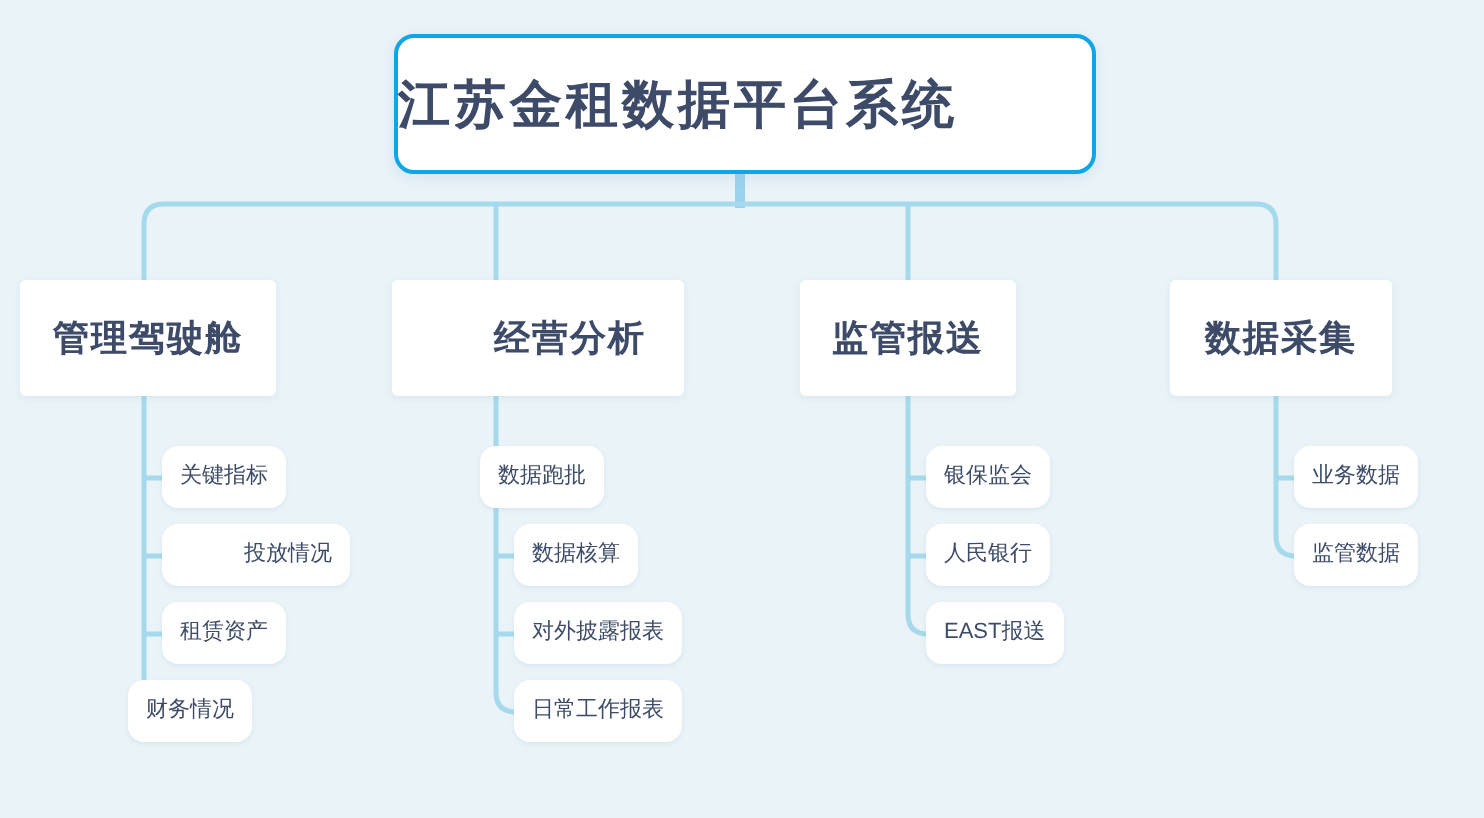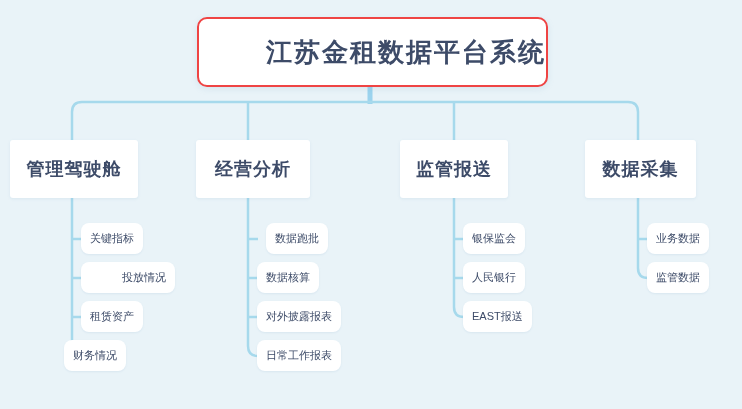--- a/index.html
+++ b/index.html
@@ -7,22 +7,22 @@
     position:relative; width:742px; height:409px;
     background:#e9f3f8; overflow:hidden;
     font-family:"Liberation Sans", sans-serif;
   }
   svg.connectors { position:absolute; left:0; top:0; }
   .edge  { stroke:#a6d9ec; stroke-width:2.5; fill:none; }
   .stub  { stroke:#9bd3ee; stroke-width:5;  fill:none; }
   .root-node {
     position:absolute; left:197px; top:17px; width:351px; height:70px;
     box-sizing:border-box; background:#ffffff;
-    border:2px solid #ef4444; border-radius:10px;
-    display:flex; align-items:center; justify-content:flex-end;
+    border:2px solid #0ea5e9; border-radius:10px;
+    display:flex; align-items:center; justify-content:flex-start;
     font-size:26px; font-weight:bold; color:#3d4b68; letter-spacing:2px;
     box-shadow:0 2px 6px rgba(130,170,200,.18);
   }
   .branch {
     position:absolute; top:140px; height:58px;
     background:#ffffff; border-radius:3px;
     display:flex; align-items:center; justify-content:center;
     font-size:18px; font-weight:bold; color:#3d4b68; letter-spacing:1px;
     box-shadow:0 1px 3px rgba(130,170,200,.15);
   }
@@ -62,30 +62,30 @@
 
     <path class="edge" d="M638 182 L638 268 Q638 278 648 278"></path>
     <path class="edge" d="M638 239 L648 239"></path>
   </svg>
 
   <div class="root-node">
     <span>江苏金租数据平台系统</span>
   </div>
 
   <div class="branch" style="left:10px;  width:128px;">管理驾驶舱</div>
-  <div class="branch" style="left:196px; width:114px;">经营分析</div>
+  <div class="branch" style="left:196px; width:114px;padding-left:32px;">经营分析</div>
   <div class="branch" style="left:400px; width:108px;">监管报送</div>
   <div class="branch" style="left:585px; width:111px;">数据采集</div>
 
   <div class="leaf" style="left:81px; top:223px;">关键指标</div>
   <div class="leaf" style="left:81px; top:262px;padding-left:41px;">投放情况</div>
   <div class="leaf" style="left:81px; top:301px;">租赁资产</div>
   <div class="leaf" style="left:64px; top:340px;">财务情况</div>
 
-  <div class="leaf" style="left:266px; top:223px;font-family:Liberation Serif, serif;">数据跑批</div>
+  <div class="leaf" style="left:240px; top:223px;font-family:Liberation Serif, serif;">数据跑批</div>
   <div class="leaf" style="left:257px; top:262px;">数据核算</div>
   <div class="leaf" style="left:257px; top:301px;">对外披露报表</div>
   <div class="leaf" style="left:257px; top:340px;">日常工作报表</div>
 
   <div class="leaf" style="left:463px; top:223px;">银保监会</div>
   <div class="leaf" style="left:463px; top:262px;">人民银行</div>
   <div class="leaf" style="left:463px; top:301px;">EAST报送</div>
 
   <div class="leaf" style="left:647px; top:223px;">业务数据</div>
   <div class="leaf" style="left:647px; top:262px;">监管数据</div>

